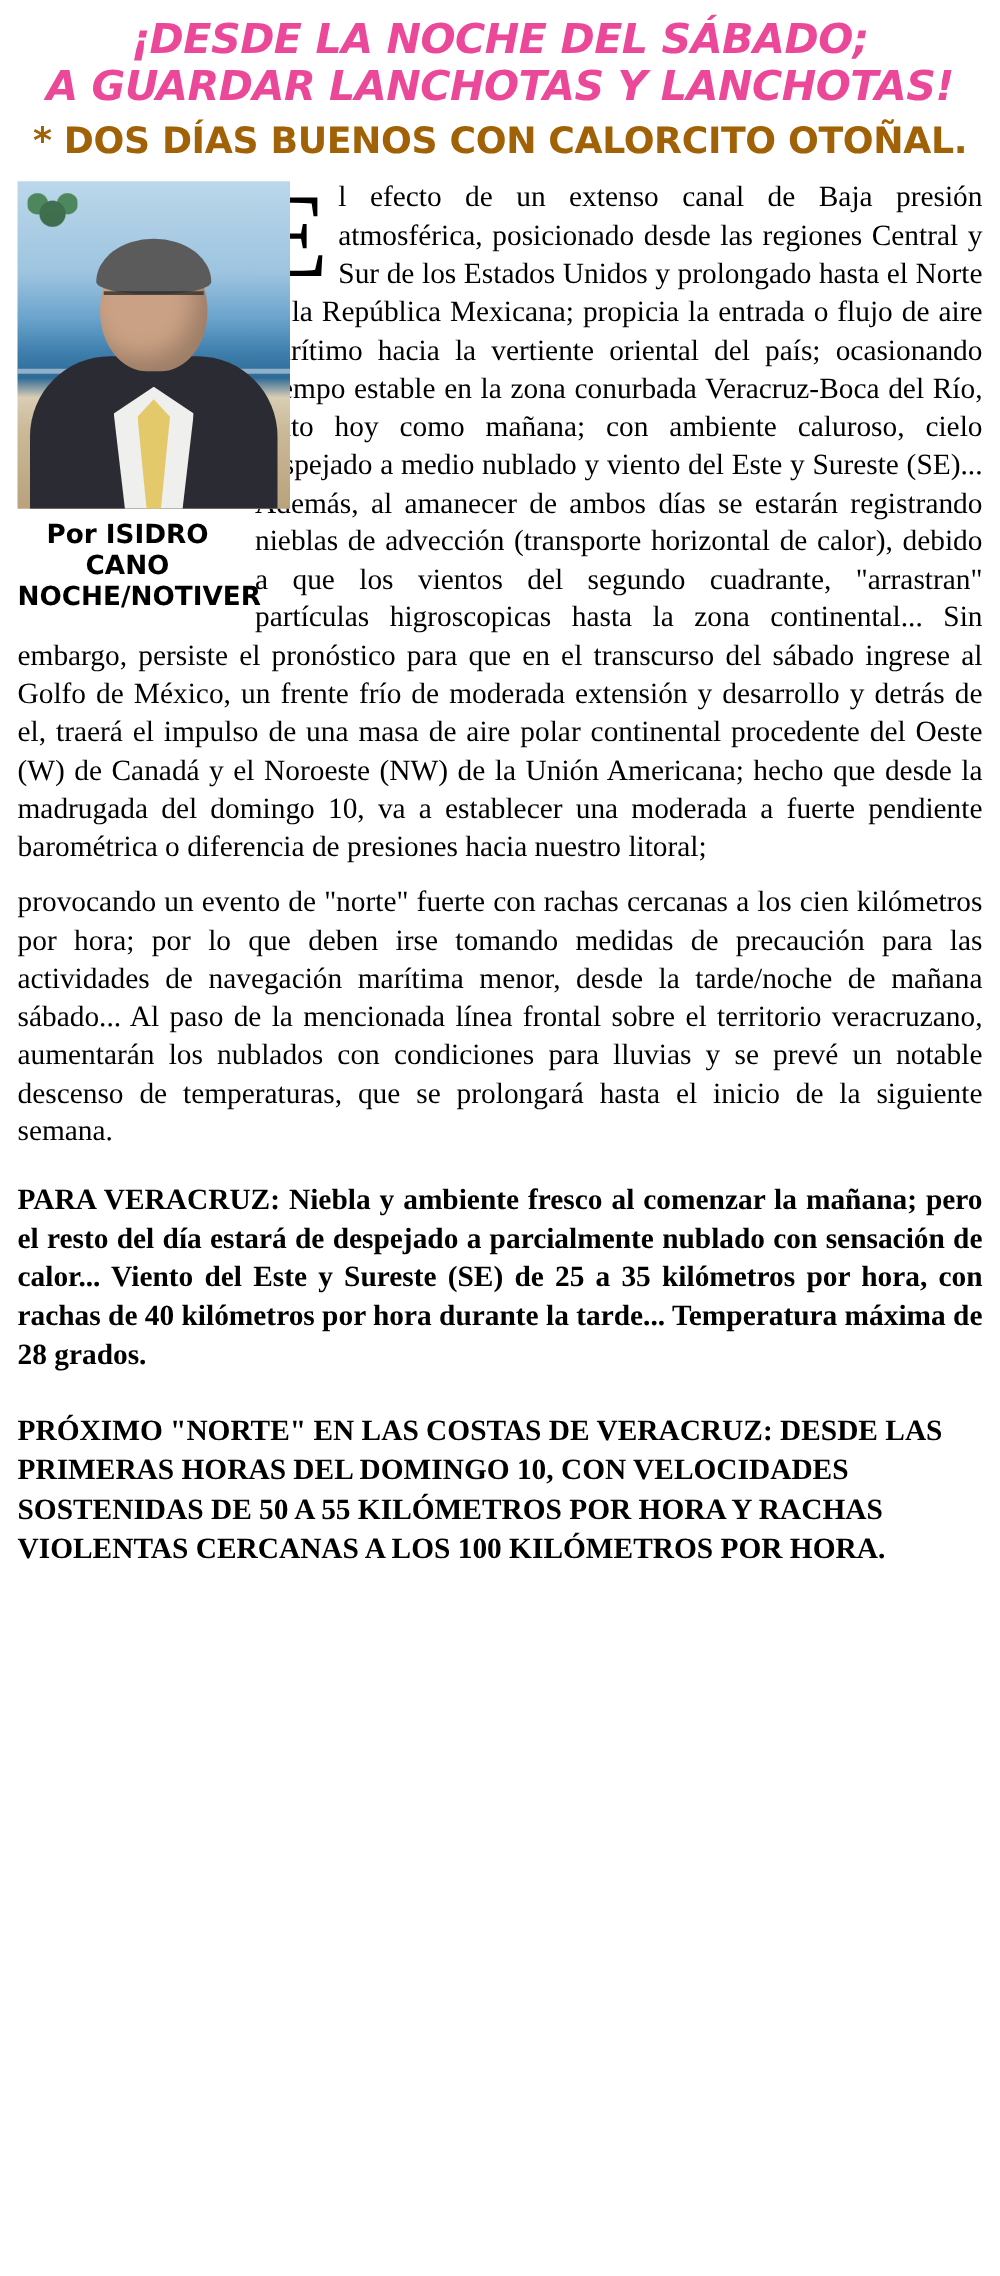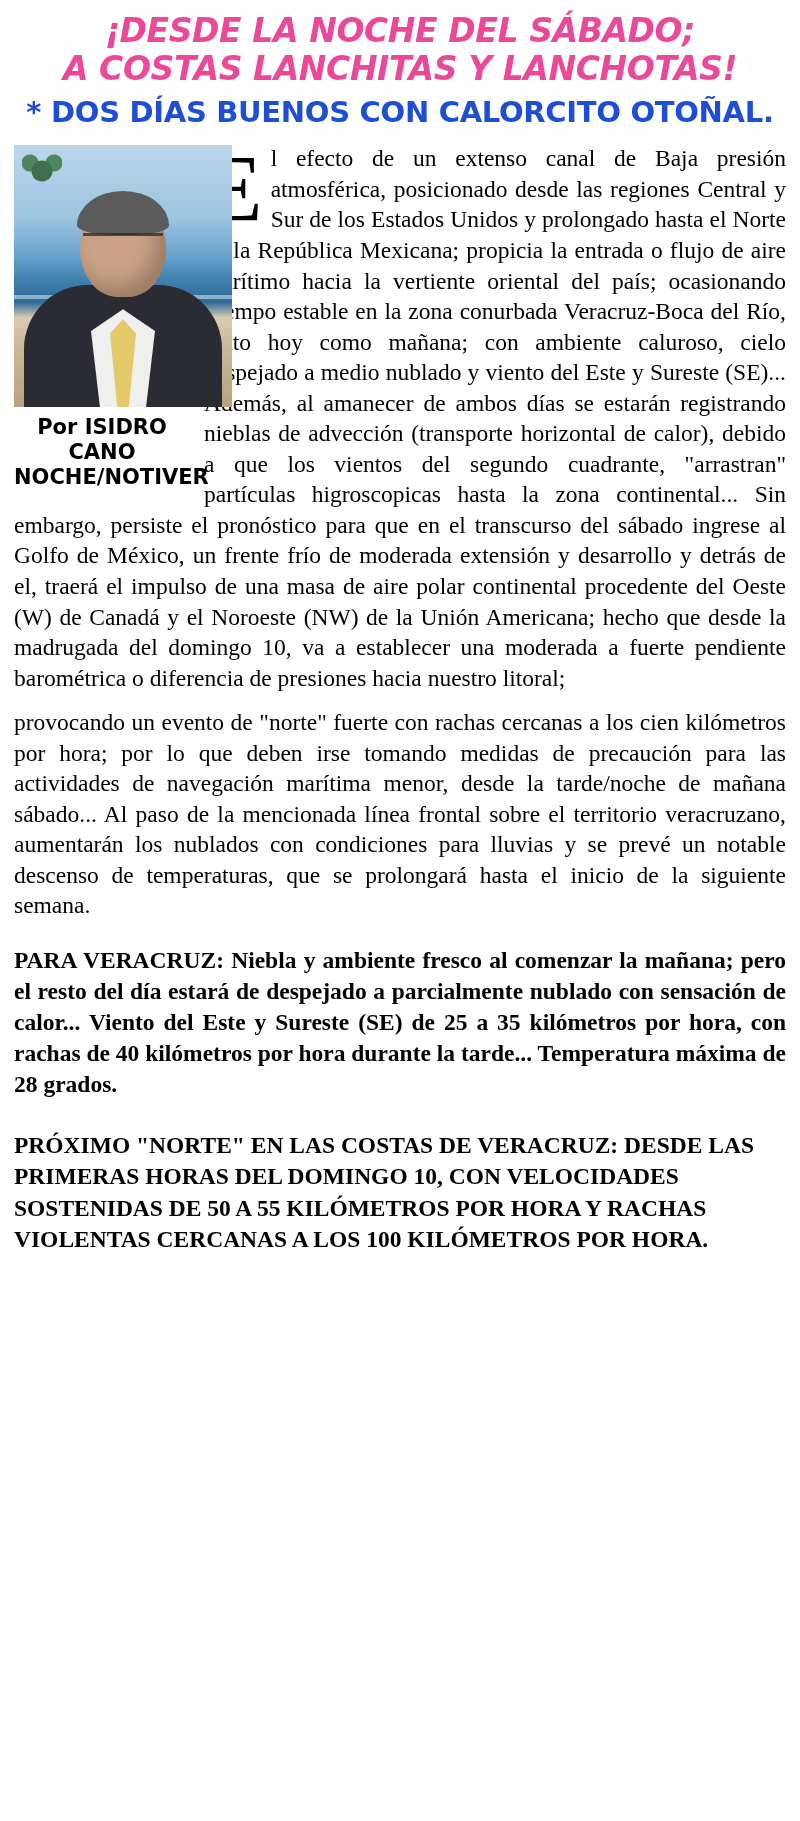--- a/index.html
+++ b/index.html
@@ -36,21 +36,21 @@
     letter-spacing: -0.4px;
     color: #ec4899;
     white-space: nowrap;
   }
   .subhead-line {
     font-family: "DejaVu Sans", sans-serif;
     font-weight: 700;
     font-size: 29px;
     line-height: 1.2;
     letter-spacing: -0.3px;
-    color: #1d4ed8;
+    color: #a16207;
     margin-top: 6px;
     white-space: nowrap;
   }
 
   
   .article {
     margin-top: 10px;
     font-size: 23.5px;
     line-height: 1.30;
     text-align: justify;
@@ -208,21 +208,21 @@
     clear: both;
   }
 </style>
 </head>
 <body>
 
 <div class="page">
 
   <div class="headline-block">
     <div class="headline-line">¡DESDE LA NOCHE DEL SÁBADO;</div>
-    <div class="headline-line">A COSTAS LANCHITAS Y LANCHOTAS!</div>
+    <div class="headline-line">A GUARDAR LANCHOTAS Y LANCHOTAS!</div>
     <div class="subhead-line">* DOS DÍAS BUENOS CON CALORCITO OTOÑAL.</div>
   </div>
 
   <div class="article clearfix">
 
     <div class="byline-col">
       <div class="photo">
         <div class="palm"></div>
         <div class="sea-line"></div>
         <div class="person">

